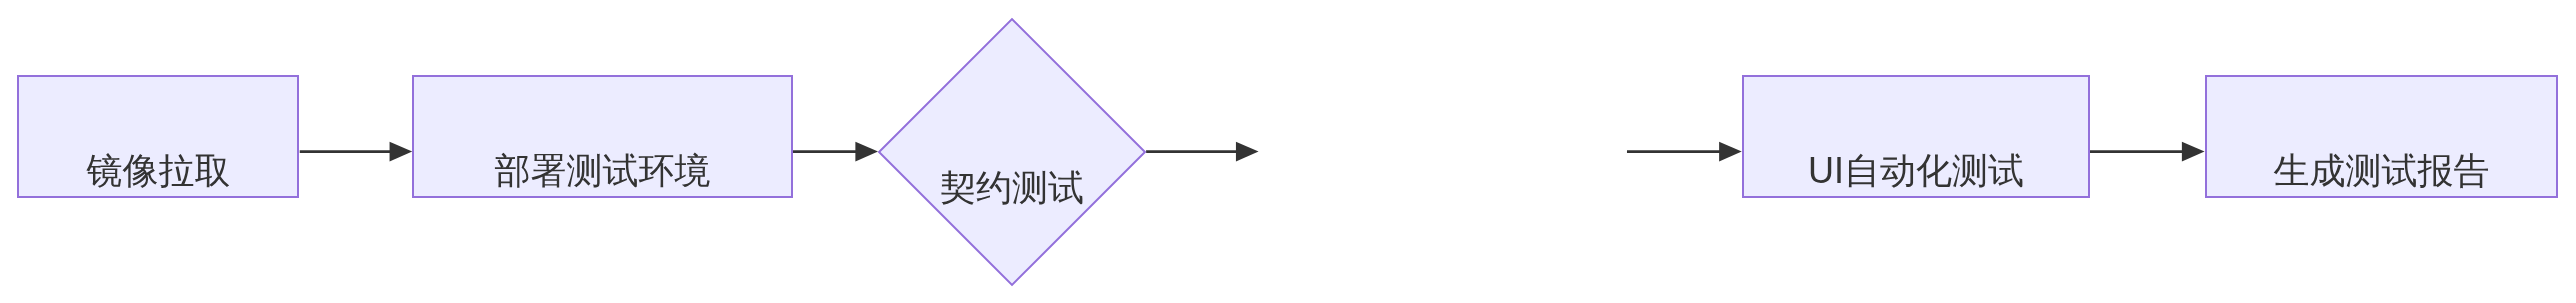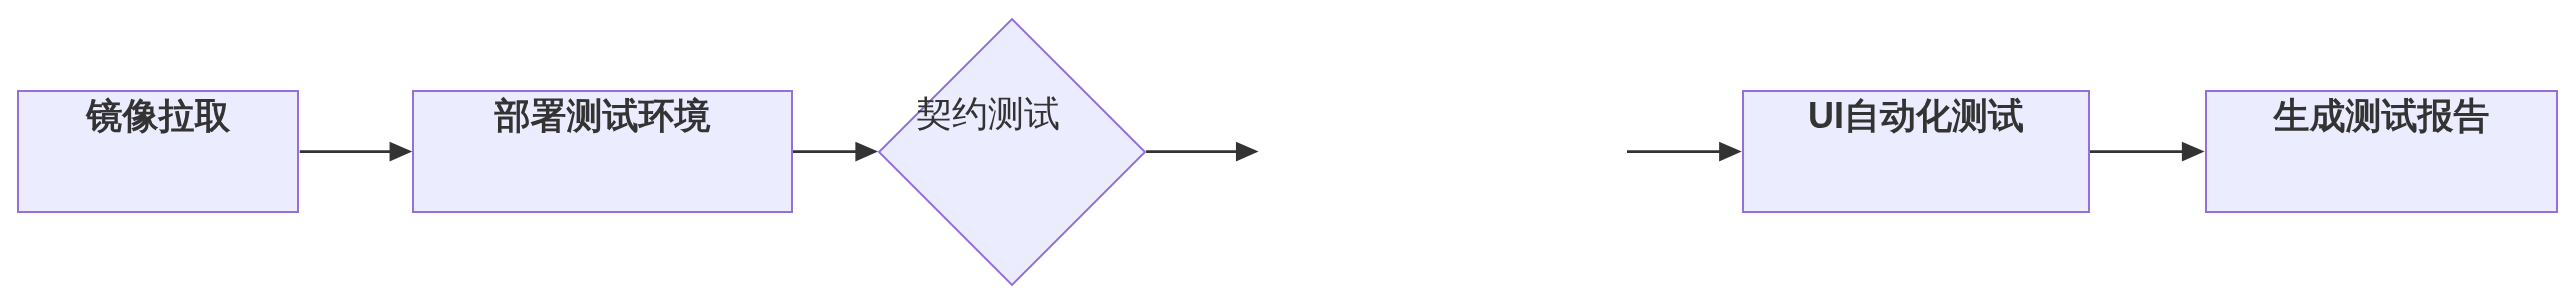--- a/index.html
+++ b/index.html
@@ -16,58 +16,57 @@
   }
   .canvas {
     position: relative;
     width: 2576px;
     height: 304px;
     background: var(--background);
     overflow: hidden;
   }
   .node {
     position: absolute;
-    top: 90px;
+    top: 75px;
     height: 123px;
     box-sizing: border-box;
     background: var(--node-fill);
     border: 2.3px solid var(--node-border);
     display: flex;
-    align-items: flex-start;
+    align-items: flex-end;
     justify-content: center;
     font-size: 36px;
     color: var(--text);
     white-space: nowrap;
-    font-weight: bold;
   }
   #node-image-pull        { left: 17.4px;   width: 282px; }
   #node-deploy-test-env   { left: 412px;  width: 381px; }
   #node-api-auto-test     { left: 1259px; width: 368px; }
   #node-ui-auto-test      { left: 1742px; width: 348px; }
   #node-gen-test-report   { left: 2205px; width: 353px; }
 
   .diamond-shape {
     position: absolute;
     left: 917px;
     top: 57px;
     width: 190px;
     height: 190px;
     box-sizing: border-box;
     background: var(--node-fill);
     border: 2.3px solid var(--node-border);
     transform: rotate(45deg);
   }
   .diamond-label {
     position: absolute;
-    left: 854px;
+    left: 878px;
     top: 90px;
     width: 268px;
     height: 123px;
     display: flex;
-    align-items: flex-start;
+    align-items: flex-end;
     justify-content: center;
     font-size: 36px;
     color: var(--text);
     white-space: nowrap;
   }
   svg.edges {
     position: absolute;
     left: 0;
     top: 0;
     pointer-events: none;

